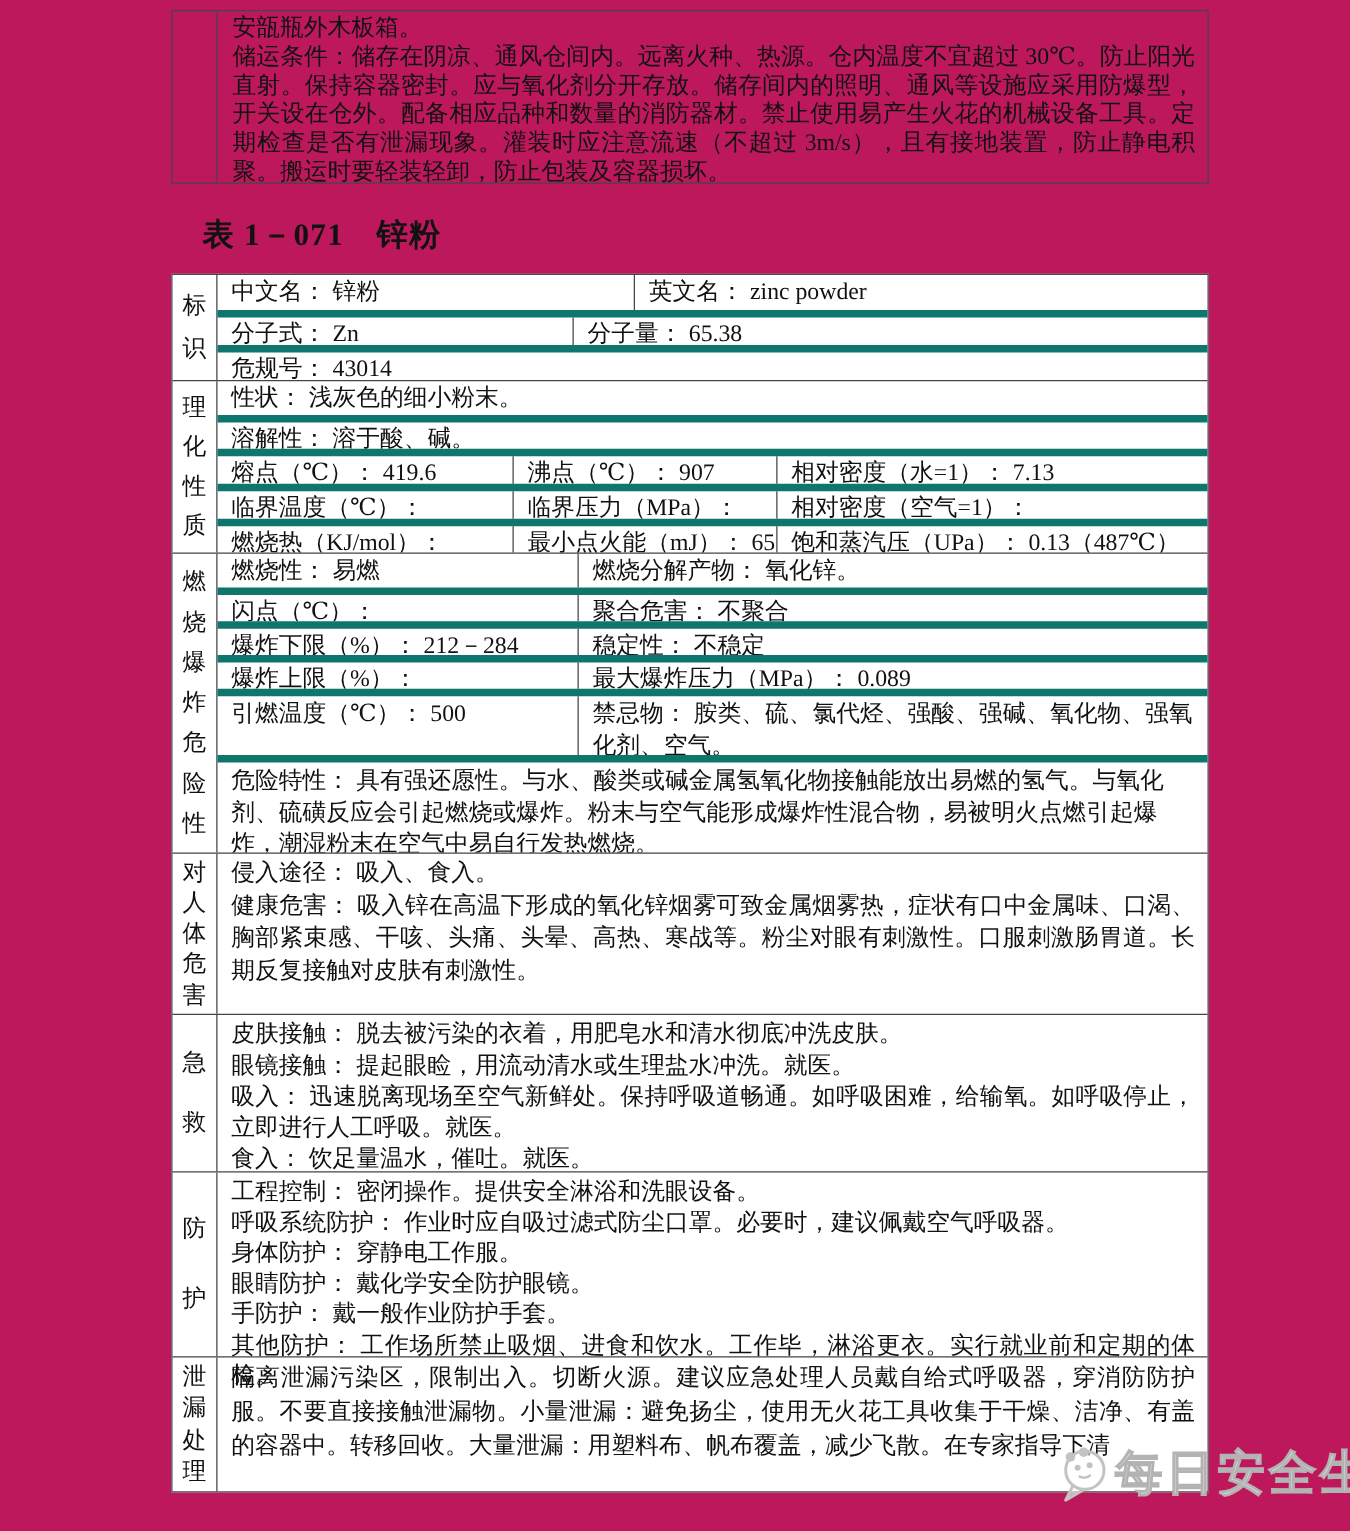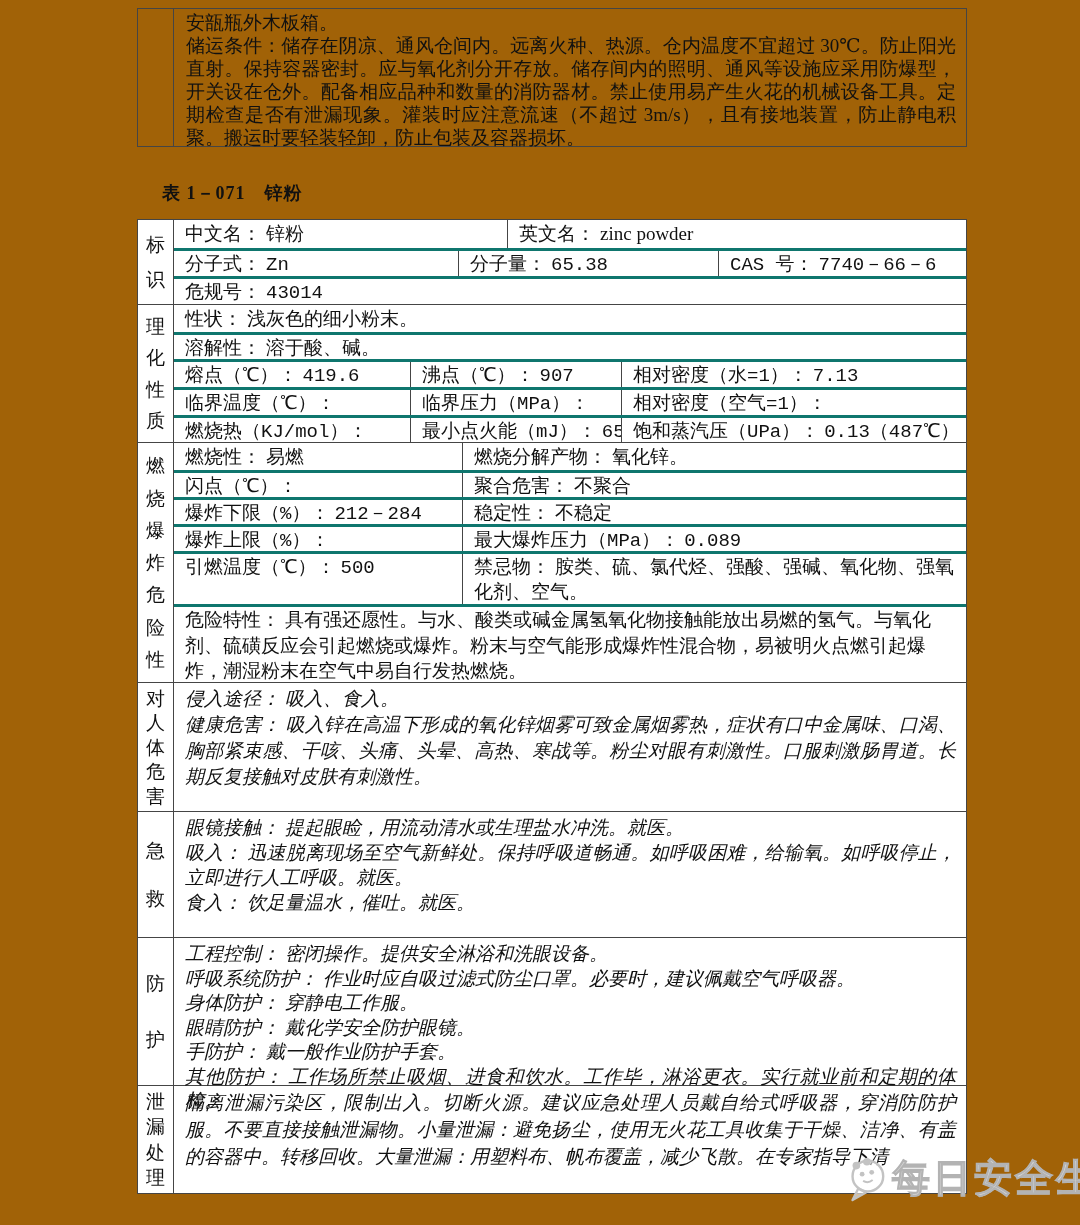--- a/index.html
+++ b/index.html
@@ -1,55 +1,55 @@
 <!DOCTYPE html>
 <html><head>
 <meta charset="utf-8">
 <style>
   html,body{margin:0;padding:0;background:#ffffff;}
   .page{
-    position:relative;width:1080px;height:1225px;overflow:hidden;background:#a16207;
+    position:relative;width:1080px;height:1225px;overflow:hidden;background:#be185d;
     font-family:"Liberation Serif","DejaVu Serif",serif;color:#111111;
   }
   
   .fragment{
     position:absolute;left:137px;top:8px;width:830px;height:139px;
     border:1px solid #454545;box-sizing:border-box;display:flex;
   }
   .frag-label{width:36px;border-right:1px solid #454545;box-sizing:border-box;}
   .frag-body{flex:1;padding:2px 10px 0 12px;font-size:19px;line-height:23px;}
   .frag-body p{margin:0;text-align:justify;}
   
   .doc-title{
-    position:absolute;left:162px;top:181px;font-size:18px;font-weight:bold;
+    position:absolute;left:162px;top:171px;font-size:25px;font-weight:bold;
     letter-spacing:1px;white-space:nowrap;
   }
   
   .msds{
     position:absolute;left:137px;top:219px;width:830px;
     border:1px solid #454545;box-sizing:border-box;background:#ffffff;
   }
   .sec{display:flex;box-sizing:border-box;}
   .sec + .sec{border-top:1px solid #454545;}
   .sec-label{
     width:36px;min-width:36px;border-right:1px solid #454545;box-sizing:border-box;
     display:flex;flex-direction:column;justify-content:space-evenly;align-items:center;
     font-size:19px;line-height:19px;
   }
   .sec-body{flex:1;min-width:0;display:flex;flex-direction:column;}
   .row{display:flex;box-sizing:border-box;line-height:24px;font-size:19px;}
-  .row + .row{border-top:3px solid #0f766e;font-family:Liberation Mono, monospace;}
+  .row + .row{border-top:6px solid #0f766e;}
   .cell{box-sizing:border-box;padding:2px 8px 0 11px;overflow:hidden;white-space:nowrap;}
   .cell + .cell{border-left:1px solid #454545;}
   .cell.wrap{white-space:normal;}
   .grow{flex:1;min-width:0;}
   .h28{height:28px;}.h27{height:27px;}.h26{height:26px;}.h53{height:53px;line-height:25px;}
   .h78{height:78px;line-height:25.5px;}
   .para{padding:3px 10px 0 11px;font-size:19px;box-sizing:border-box;}
-  .para p{margin:0;text-align:justify;font-style:italic;}
+  .para p{margin:0;text-align:justify;}
   .fv{margin-left:5px;}
   .sb-health{height:128px;line-height:26px;}
   .sb-firstaid{height:125px;line-height:25px;}
   .sb-protect{height:147px;line-height:24.5px;padding-top:4px;}
   .sb-leak{height:107px;line-height:27px;}
   
   .watermark{
     position:absolute;left:842px;top:1153px;display:flex;align-items:center;
     white-space:nowrap;z-index:5;
   }
@@ -83,21 +83,20 @@
           <span>识</span>
         </div>
       <div class="sec-body">
         <div class="row h28">
           <div class="cell" style="width:333px"><span class="fl">中文名：</span><span class="fv">锌粉</span></div>
           <div class="cell grow"><span class="fl">英文名：</span><span class="fv">zinc powder</span></div>
         </div>
         <div class="row h28">
           <div class="cell" style="width:284px"><span class="fl">分子式：</span><span class="fv">Zn</span></div>
           <div class="cell" style="width:260px"><span class="fl">分子量：</span><span class="fv">65.38</span></div>
-          <div class="cell grow"><span class="fl">CAS 号：</span><span class="fv">7740－66－6</span></div>
         </div>
         <div class="row h28">
           <div class="cell grow"><span class="fl">危规号：</span><span class="fv">43014</span></div>
         </div>
       </div>
     </div>
 
     <div class="sec">
       <div class="sec-label">
           <span>理</span>
@@ -180,20 +179,21 @@
         <p><span class="fl">健康危害：</span><span class="fv">吸入锌在高温下形成的氧化锌烟雾可致金属烟雾热，症状有口中金属味、口渴、胸部紧束感、干咳、头痛、头晕、高热、寒战等。粉尘对眼有刺激性。口服刺激肠胃道。长期反复接触对皮肤有刺激性。</span></p>
       </div>
     </div>
 
     <div class="sec">
       <div class="sec-label">
           <span>急</span>
           <span>救</span>
         </div>
       <div class="sec-body para sb-firstaid">
+        <p><span class="fl">皮肤接触：</span><span class="fv">脱去被污染的衣着，用肥皂水和清水彻底冲洗皮肤。</span></p>
         <p><span class="fl">眼镜接触：</span><span class="fv">提起眼睑，用流动清水或生理盐水冲洗。就医。</span></p>
         <p><span class="fl">吸入：</span><span class="fv">迅速脱离现场至空气新鲜处。保持呼吸道畅通。如呼吸困难，给输氧。如呼吸停止，立即进行人工呼吸。就医。</span></p>
         <p><span class="fl">食入：</span><span class="fv">饮足量温水，催吐。就医。</span></p>
       </div>
     </div>
 
     <div class="sec">
       <div class="sec-label">
           <span>防</span>
           <span>护</span>

